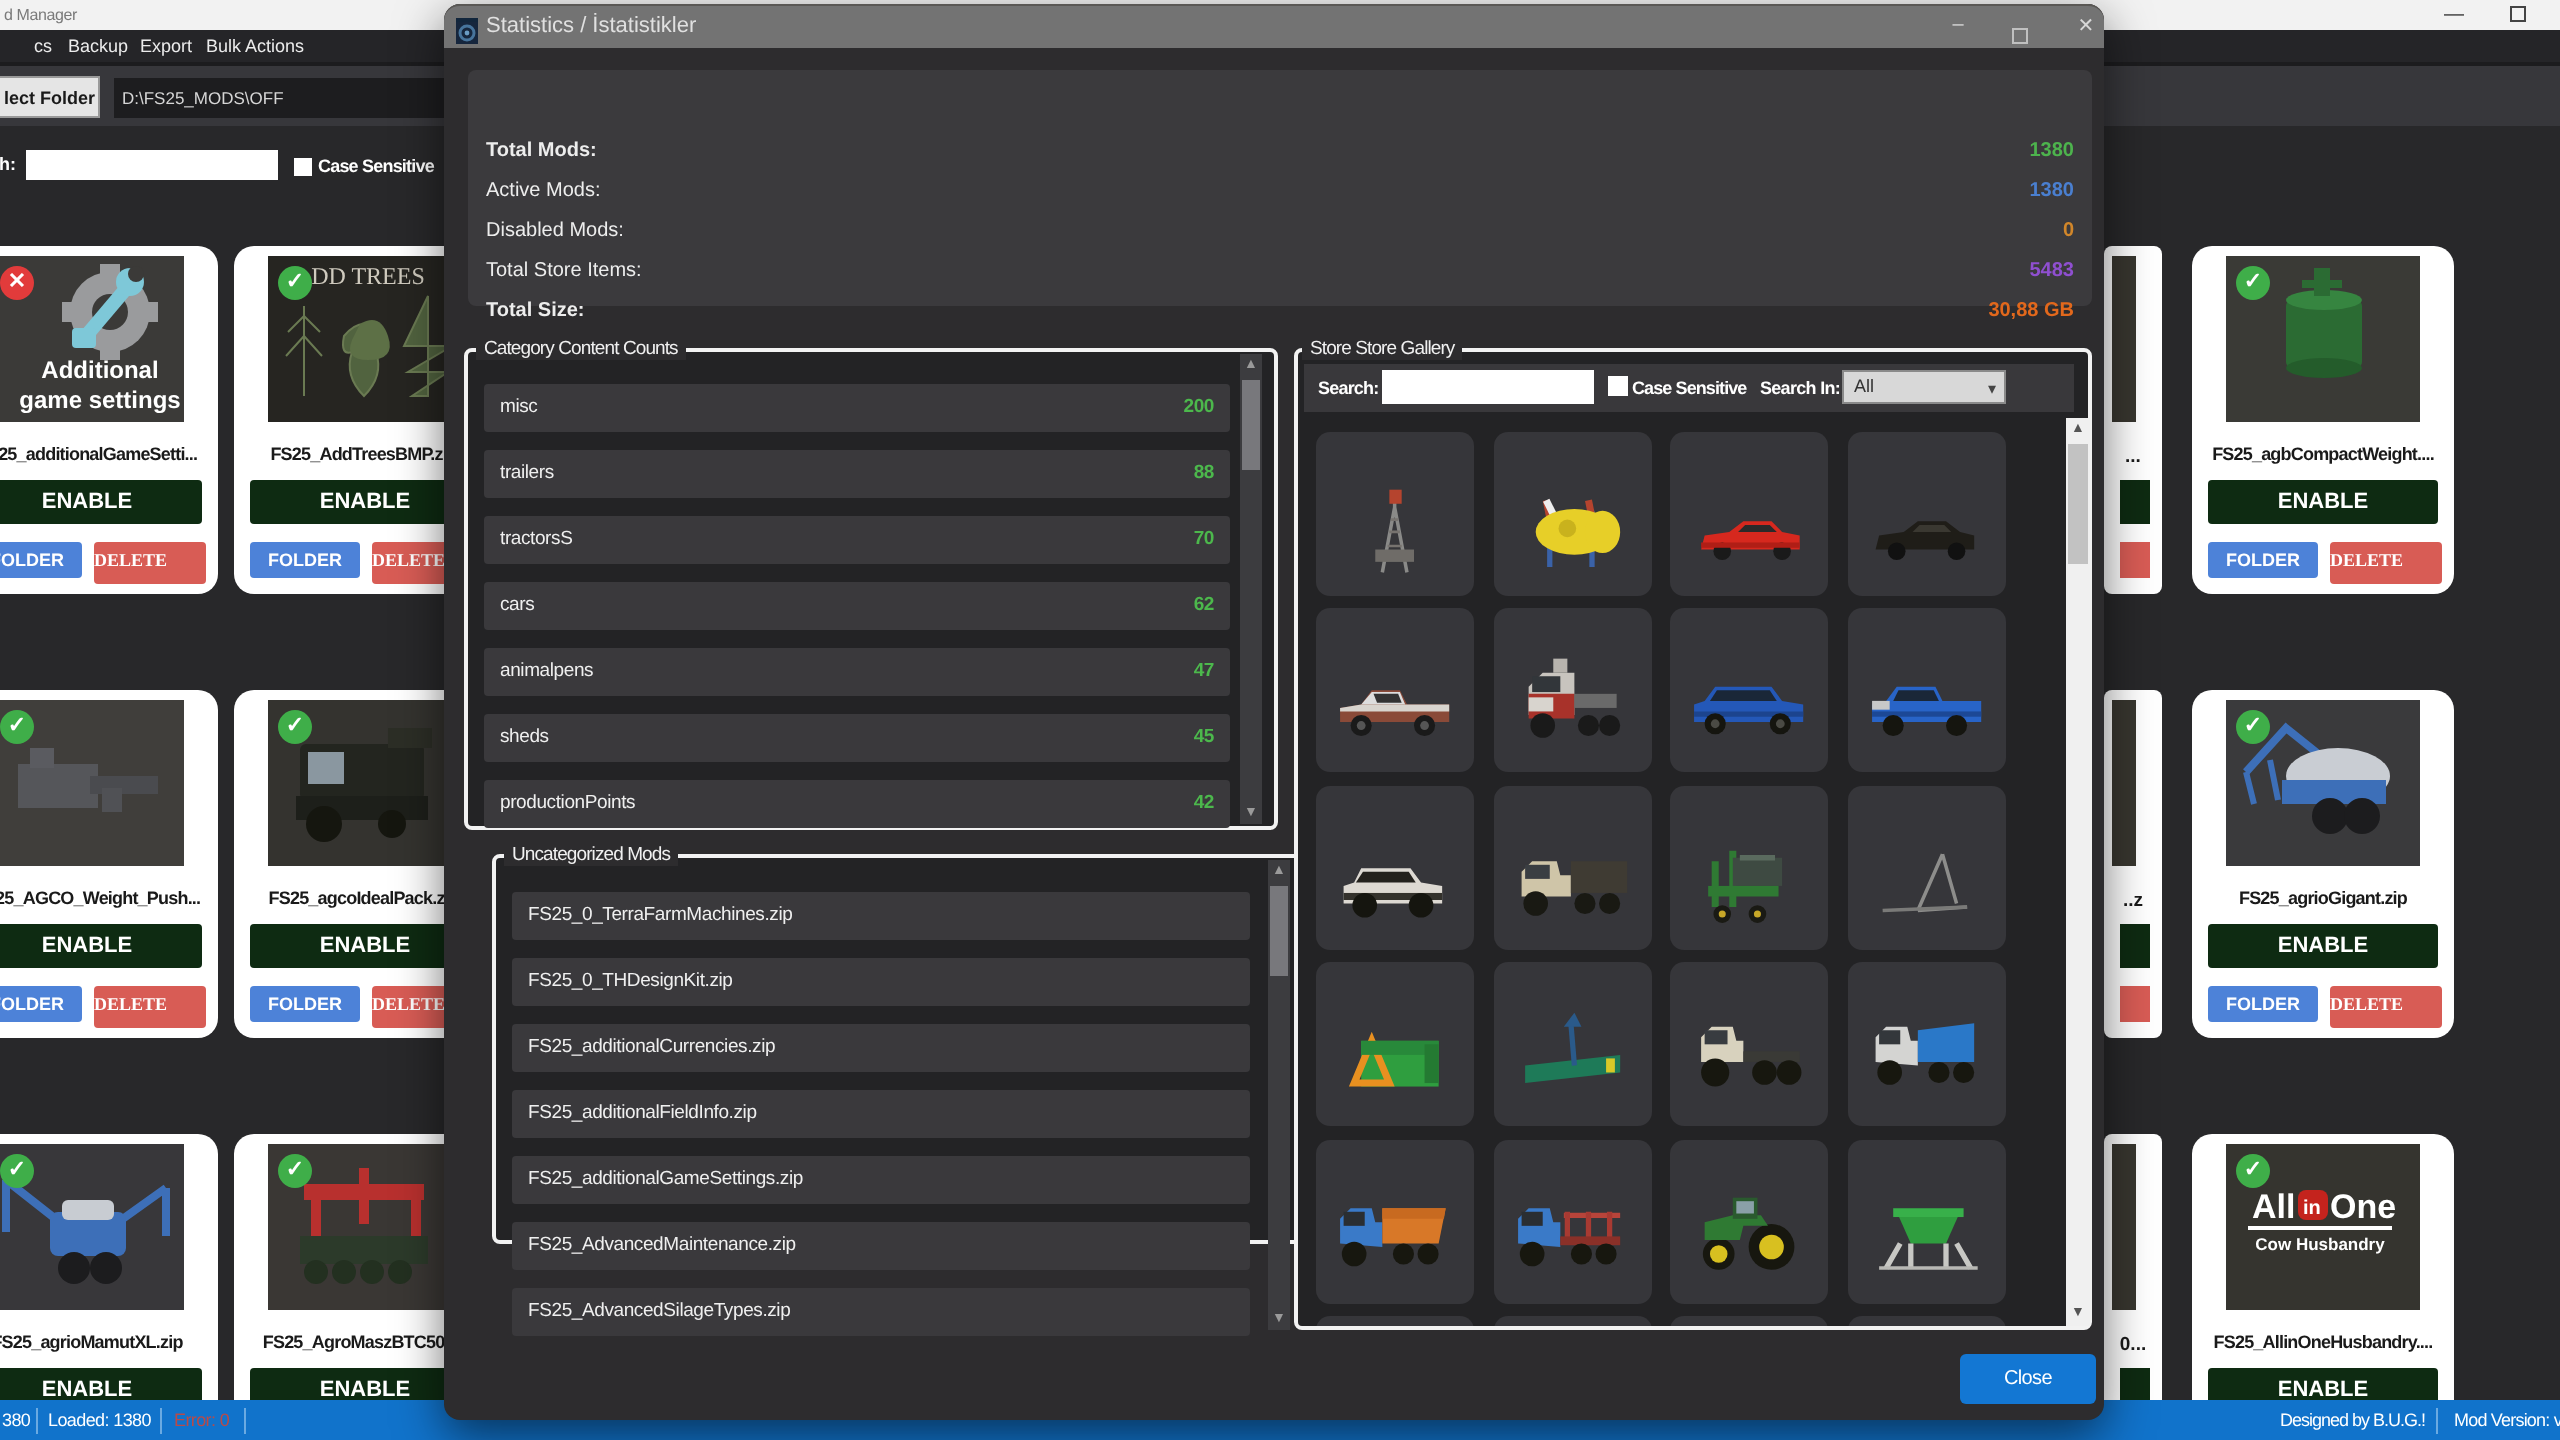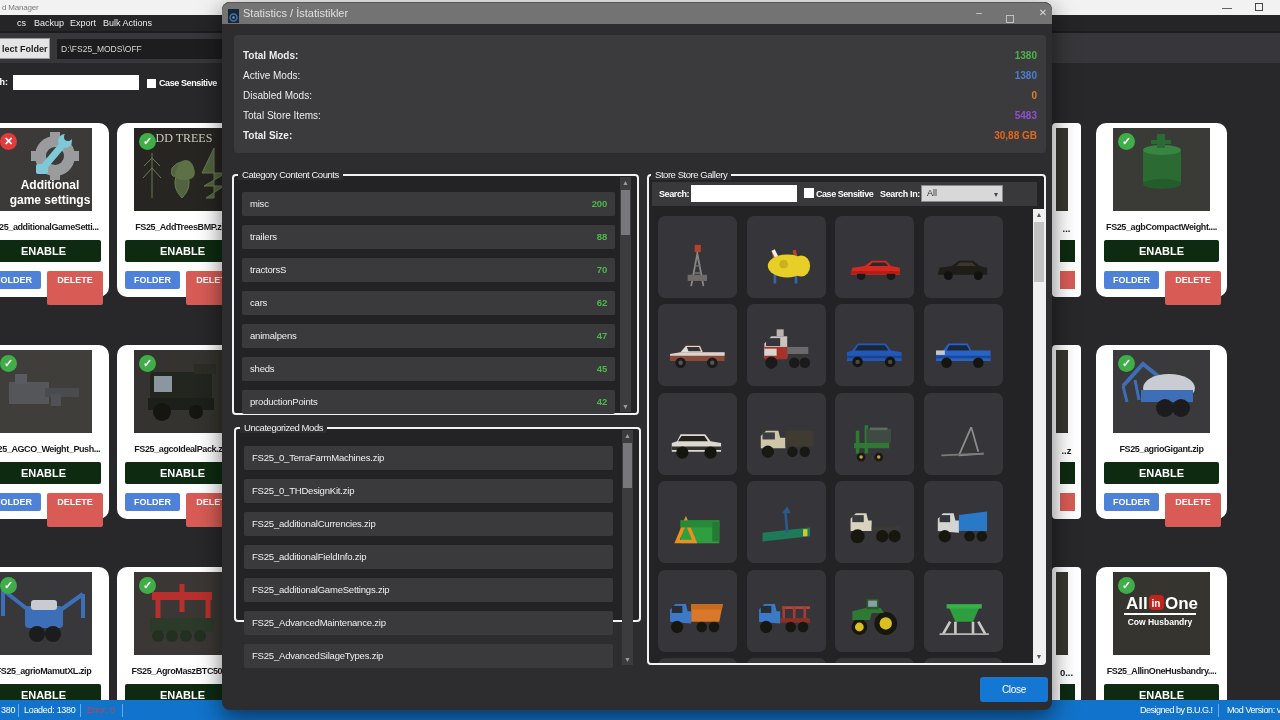--- a/index.html
+++ b/index.html
@@ -23,29 +23,29 @@
 #statusbar span { position:absolute; top:3px; white-space:nowrap; }
 
 .card { position:absolute; width:131px; height:174px; background:#fff; border-radius:10px; }
 .cimg { position:absolute; left:17px; top:5px; width:97px; height:83px; background:#38362f; overflow:hidden; }
 .badge { position:absolute; left:22px; top:10px; width:17px; height:17px; border-radius:50%; color:#fff; font-size:11px; font-weight:bold; text-align:center; line-height:17px; }
 .bgreen { background:#3fae49; }
 .bred { background:#e23b3b; }
 .ctitle { position:absolute; left:2px; top:99px; width:127px; text-align:center; font-size:9px; letter-spacing:-0.4px; font-weight:bold; color:#1a1a1a; white-space:nowrap; }
 .enbtn { position:absolute; left:8px; top:117px; width:115px; height:22px; background:#0e2b12; border-radius:2px; color:#fff; font-weight:bold; font-size:11px; text-align:center; line-height:22px; }
 .fobtn { position:absolute; left:8px; top:148px; width:55px; height:18px; background:#4d82d8; border-radius:2px; color:#fff; font-weight:bold; font-size:9px; text-align:center; line-height:18px; }
-.debtn { position:absolute; left:69px; top:148px; width:56px; height:34px; background:#d85c55; border-radius:2px; color:#fff; font-weight:bold; font-size:9px; text-align:center; line-height:18px; }
+.debtn { position:absolute; left:69px; top:148px; width:56px; height:21px; background:#d85c55; border-radius:2px; color:#fff; font-weight:bold; font-size:9px; text-align:left; line-height:18px;font-family:Liberation Serif, serif; }
 
 #modal { left:222px; top:2px; width:830px; height:708px; background:#2d2c2e; border-radius:8px; box-shadow:0 8px 24px rgba(0,0,0,0.55); }
 #mtitle { position:absolute; left:0; top:0; width:100%; height:22px; background:#737373; border-radius:8px 8px 0 0; border-top:1px solid #5a5855; }
 #mtitle .txt { position:absolute; left:21px; top:4px; font-size:11px; color:#e0e0e0; }
 #micon { position:absolute; left:6px; top:6px; width:11px; height:11px; background:#12263c; }
 .winbtn { position:absolute; top:0; width:30px; height:22px; color:#cfcfcf; text-align:center; }
 #stats { left:12px; top:33px; width:812px; height:118px; background:#3b3a3d; border-radius:4px; font-size:10px; }
-.srow { position:absolute; left:9px; width:794px; height:14px; }
+.srow { position:absolute; left:9px; width:794px; height:14px;margin-top:20px; }
 .srow .lab { position:absolute; left:0; color:#ededed; }
 .srow .val { position:absolute; right:0; font-weight:bold; }
 .gbox { position:absolute; border:2px solid #f2f2f2; border-radius:4px; background:#232325; }
 .glabel { position:absolute; top:-7px; font-size:9.5px; letter-spacing:-0.45px; color:#f0f0f0; background:#2d2c2e; padding:0 4px; white-space:nowrap; }
 .lrow { position:absolute; background:#3a393c; border-radius:2px; height:24px; font-size:9.5px; letter-spacing:-0.2px; color:#efefef; }
 .lrow .nm { position:absolute; left:8px; top:6px; }
 .lrow .ct { position:absolute; right:8px; top:6px; color:#4cb84c; font-weight:bold; }
 .dsb { position:absolute; width:11px; background:#3c3c3f; }
 .dsb .th { position:absolute; left:1px; width:9px; background:#78787c; }
 .dsb .ar { position:absolute; left:0; width:11px; height:11px; color:#9a9a9a; font-size:7px; text-align:center; line-height:11px; }
@@ -346,21 +346,21 @@
           <span class="ct">42</span>
         </div>
       </div>
     <div class="dsb" style="left:386px;top:1px;height:235px">
       <div class="ar" style="top:0">▲</div>
       <div class="th" style="top:13px;height:45px"></div>
       <div class="ar" style="bottom:0">▼</div>
     </div>
   </div>
 
-  <div class="gbox" style="left:12px;top:425px;width:407px;height:195px">
+  <div class="gbox" style="left:24px;top:425px;width:407px;height:195px">
     <div class="glabel" style="left:4px">Uncategorized Mods</div>
     <div id="uncrows">
         <div class="lrow" style="left:8px;top:17px;width:369px">
           <span class="nm">FS25_0_TerraFarmMachines.zip</span>
         </div>
         <div class="lrow" style="left:8px;top:50px;width:369px">
           <span class="nm">FS25_0_THDesignKit.zip</span>
         </div>
         <div class="lrow" style="left:8px;top:83px;width:369px">
           <span class="nm">FS25_additionalCurrencies.zip</span>

